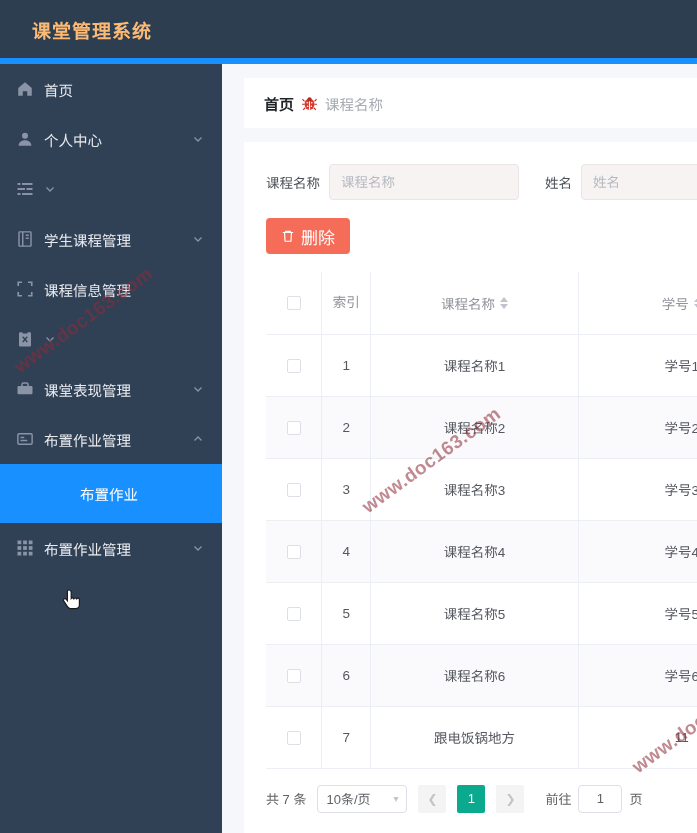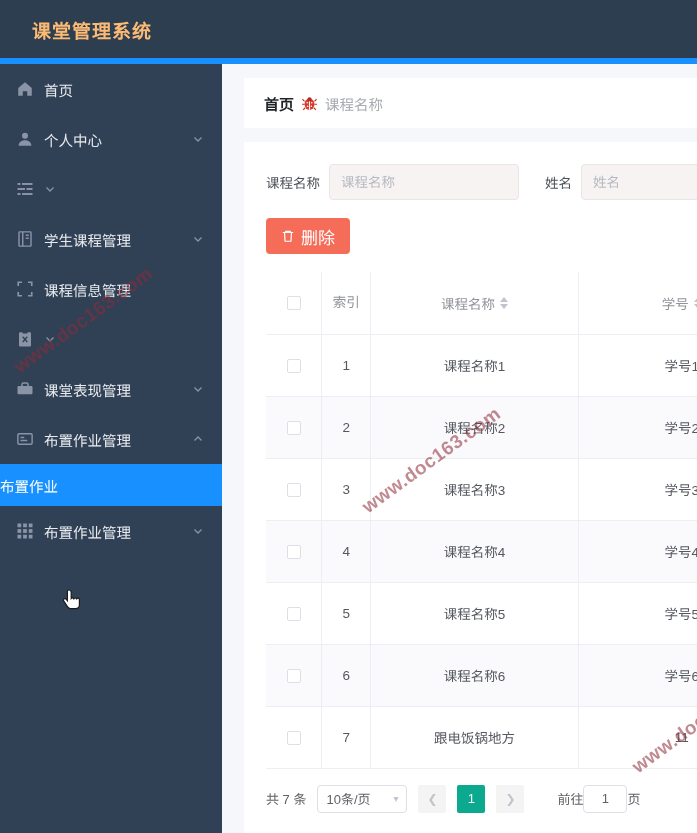--- a/index.html
+++ b/index.html
@@ -42,22 +42,22 @@
   }
   .menu-item .mi-icon svg { display: block; }
   .menu-item .mi-label {
     color: #e8eaee; font-size: 14.5px; white-space: nowrap; flex: 1 1 auto;
   }
   .menu-item .mi-arrow {
     width: 12px; height: 12px; flex: 0 0 12px; color: #8a94a6;
   }
   .menu-item .mi-arrow svg { display: block; }
   .submenu-item {
-    display: flex; align-items: center; height: 42px;
-    cursor: pointer; text-align: right;
+    display: flex; align-items: center; height: 59px;
+    padding-left: 80px; cursor: pointer; text-align: right;
   }
   .submenu-item.active { background: #1890ff; }
   .submenu-item .sm-label { color: #ffffff; font-size: 14.5px; }
 
   
   .cursor-pointer {
     position: absolute; left: 62px; top: 588px;
     width: 22px; height: 26px; pointer-events: none; z-index: 40;
   }
 
@@ -161,21 +161,21 @@
     display: inline-flex; align-items: center; justify-content: center;
     min-width: 28px; height: 28px; background: #f4f4f5; border: none;
     border-radius: 2px; color: #c0c4cc; font-size: 12px; cursor: pointer;
     font-family: inherit; padding: 0 8px;
   }
   .pg-num {
     display: inline-flex; align-items: center; justify-content: center;
     min-width: 28px; height: 28px; border-radius: 2px;
     background: #0ba98d; color: #fff; font-size: 13px; cursor: pointer;
   }
-  .pg-jump { display: inline-flex; align-items: center; margin-left: 22px; }
+  .pg-jump { display: inline-flex; align-items: center; gap: 7px; margin-left: 10px; }
   .pg-jump-input {
     width: 44px; height: 28px; border: 1px solid #dcdfe6; border-radius: 4px;
     text-align: center; font-size: 13px; color: #606266; outline: none;
     font-family: inherit; background: #fff;
   }
 
   
   .watermark {
     position: absolute; color: #8f2b38; opacity: .55;
     font-size: 19px; font-weight: bold; letter-spacing: .5px;

